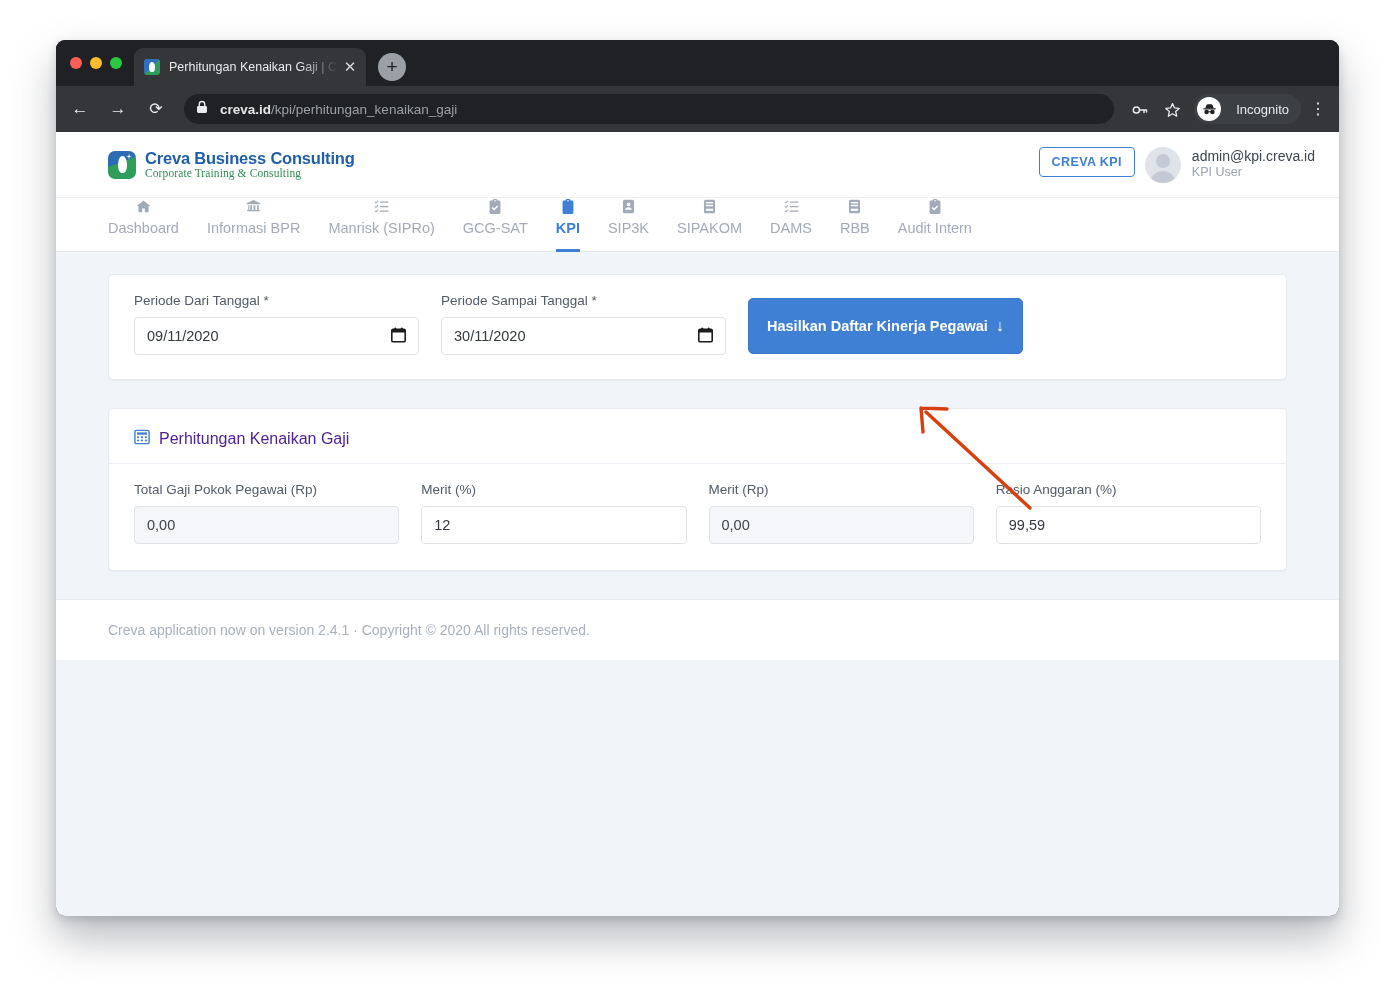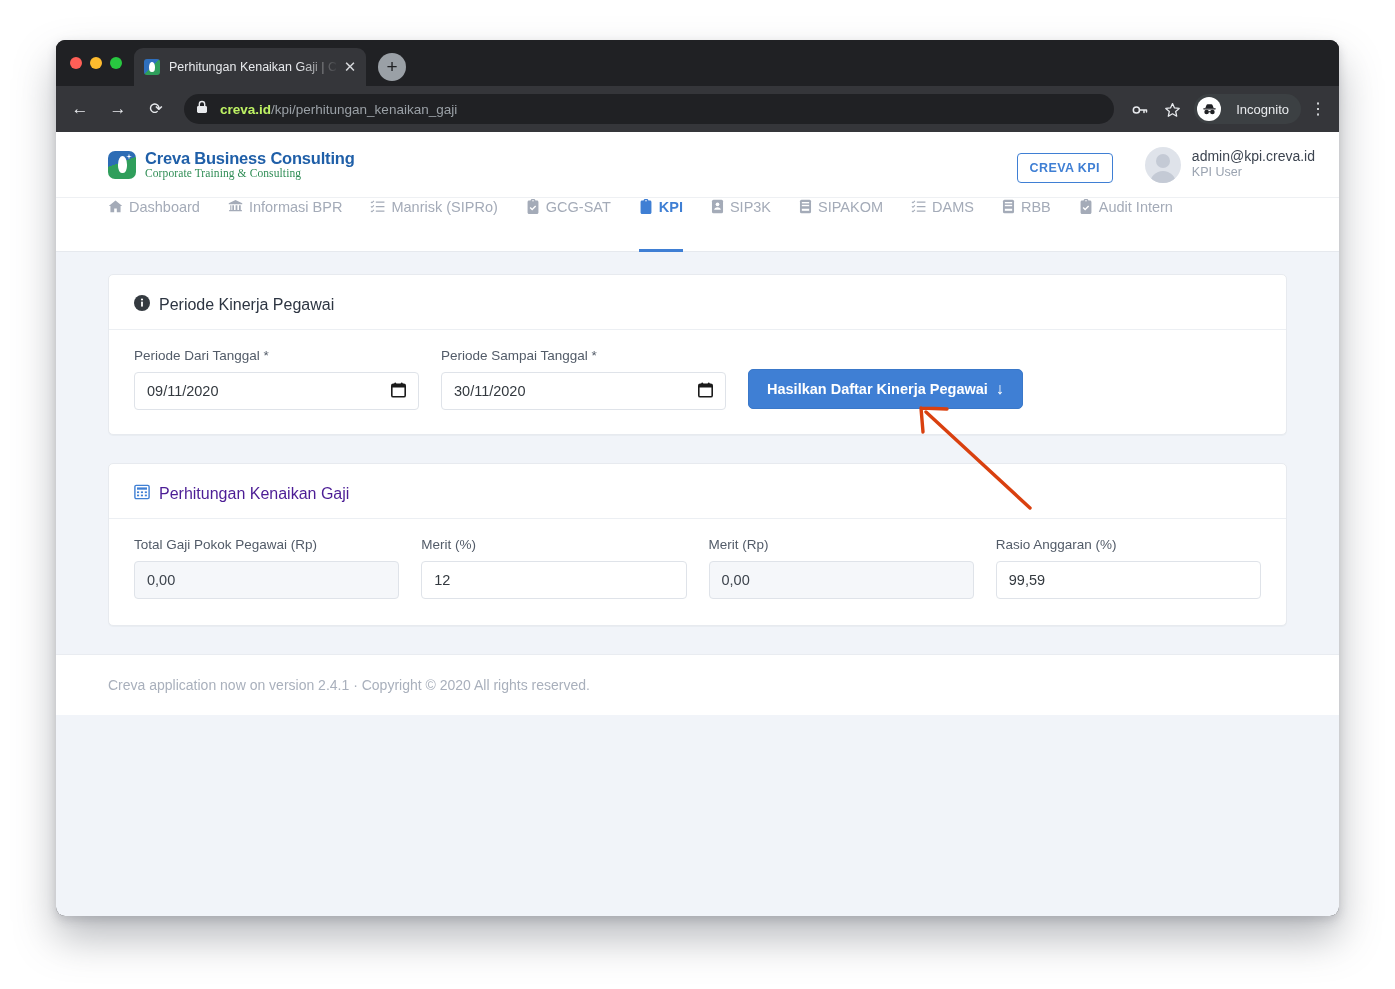--- a/index.html
+++ b/index.html
@@ -93,21 +93,21 @@
     border-radius: 15px;
     display: flex; align-items: center;
     padding: 0 12px;
     margin: 0 8px 0 4px;
     min-width: 0;
   }
   .omnibox .lock { flex: 0 0 14px; margin-right: 10px; }
   .omnibox .url {
     font-size: 13.5px; color: #9aa0a6; white-space: nowrap; overflow: hidden;
   }
-  .omnibox .url b { color: #bef264; font-weight: 700; }
+  .omnibox .url b { color: #e5e5e5; font-weight: 700; }
   .tb-icon { flex: 0 0 auto; width: 28px; height: 28px; color: #e8eaed;
              text-align: center; line-height: 28px; font-size: 15px; margin-left: 4px; }
   .incognito-chip {
     flex: 0 0 auto;
     height: 30px; border-radius: 15px; background: #3c4043;
     display: flex; align-items: center; gap: 15px;
     padding: 0 12px 0 3px; margin-left: 8px;
   }
   .incognito-chip .ava {
     width: 24px; height: 24px; border-radius: 50%; background: #ffffff;
@@ -144,21 +144,21 @@
   }
   .logo-mark::before {
     content: ""; position: absolute; right: 4px; top: 3px;
     width: 6px; height: 6px; background: #ffffff;
     clip-path: polygon(50% 0%, 60% 40%, 100% 50%, 60% 60%, 50% 100%, 40% 60%, 0% 50%, 40% 40%);
   }
   .logo-text { line-height: 1.05; }
   .logo-title { font-size: 16.5px; font-weight: 700; color: #1f5fa8; letter-spacing: -0.2px; }
   .logo-sub { font-size: 11.5px; color: #2f8d55; font-family: "Liberation Serif", serif; letter-spacing: 0.1px; }
 
-  .header-right { display: flex; align-items: flex-end; gap: 32px; }
+  .header-right { display: flex; align-items: flex-start; gap: 10px; }
   .kpi-chip {
     border: 1px solid #3f7fd4; color: #3f7fd4;
     border-radius: 4px; padding: 7px 12px;
     font-size: 12.5px; font-weight: 700; letter-spacing: 0.4px;
     background: #ffffff;
   }
   .user-box { display: flex; align-items: center; gap: 11px; }
   .avatar {
     width: 36px; height: 36px; border-radius: 50%;
     background: #dfe3ea; position: relative; overflow: hidden; flex: 0 0 36px;
@@ -176,26 +176,27 @@
   .user-role { font-size: 12.5px; color: #9aa3b0; }
 
   
   .navbar {
     height: 54px; background: #ffffff;
     display: flex; align-items: stretch;
     padding: 0 52px;
     border-bottom: 1px solid #e6e9ee;
   }
   .navitem {
-    display: flex; align-items: flex-start; gap: 6px;
+    display: flex; align-items: center; gap: 6px;
     font-size: 14.5px; color: #a4abb8;
     padding: 0 0 0 0; margin-right: 28px;
     border-bottom: 3px solid transparent;
     position: relative; top: 1px;
     white-space: nowrap;
+    flex-direction: column;
   }
   .navitem:last-child { margin-right: 0; }
   .navitem.active { color: #3f7fd4; border-bottom-color: #3f7fd4; font-weight: bold; }
   .navitem svg { display: block; }
 
   
   .content { padding: 22px 52px 0 52px; }
   .card {
     background: #ffffff;
     border: 1px solid #e7eaef;
@@ -221,21 +222,21 @@
     background: #ffffff;
     display: flex; align-items: center;
     padding: 0 12px;
     font-size: 14.5px; color: #33393f;
   }
   .finput.disabled { background: #f5f7fa; color: #3d444d; }
   .finput .val { flex: 1 1 auto; }
   .cal-icon { flex: 0 0 auto; margin-left: 8px; }
 
   .btn-primary {
-    height: 40px;
+    height: 56px;
     background: #3f7fd4;
     border: 1px solid #3a78c9;
     border-radius: 5px;
     color: #ffffff;
     font-size: 14.5px; font-weight: 700;
     display: inline-flex; align-items: center; gap: 8px;
     padding: 0 18px;
     margin-bottom: 1px;
   }
   .btn-primary .arrow { font-size: 16px; font-weight: 700; }
@@ -433,30 +434,20 @@
               </svg>
           </span>
           <span>Audit Intern</span>
         </div>
 
       </div>
 
       <div class="content">
 
         <div class="card">
-          <div class="card-head">
-            <span>
-              <svg width="16" height="16" viewBox="0 0 16 16">
-                  <circle cx="8" cy="8" r="8" fill="#343a40"></circle>
-                  <rect x="7.1" y="6.6" width="1.8" height="5.2" rx="0.7" fill="#fff"></rect>
-                  <circle cx="8" cy="4.5" r="1.1" fill="#fff"></circle>
-                </svg>
-            </span>
-            <span class="ct">Periode Kinerja Pegawai</span>
-          </div>
           <div class="card-body">
 
             <div class="field w285">
               <label class="flabel">Periode Dari Tanggal *</label>
               <div class="finput">
                 <span class="val">09/11/2020</span>
                 <span class="cal-icon">
                   <svg width="15" height="16" viewBox="0 0 15 16" fill="none">
                     <rect x="0.8" y="2.4" width="13.4" height="12.4" rx="1.4" stroke="#1b1b1b" stroke-width="1.6"></rect>
                     <rect x="0.8" y="2.4" width="13.4" height="3.1" fill="#1b1b1b"></rect>

